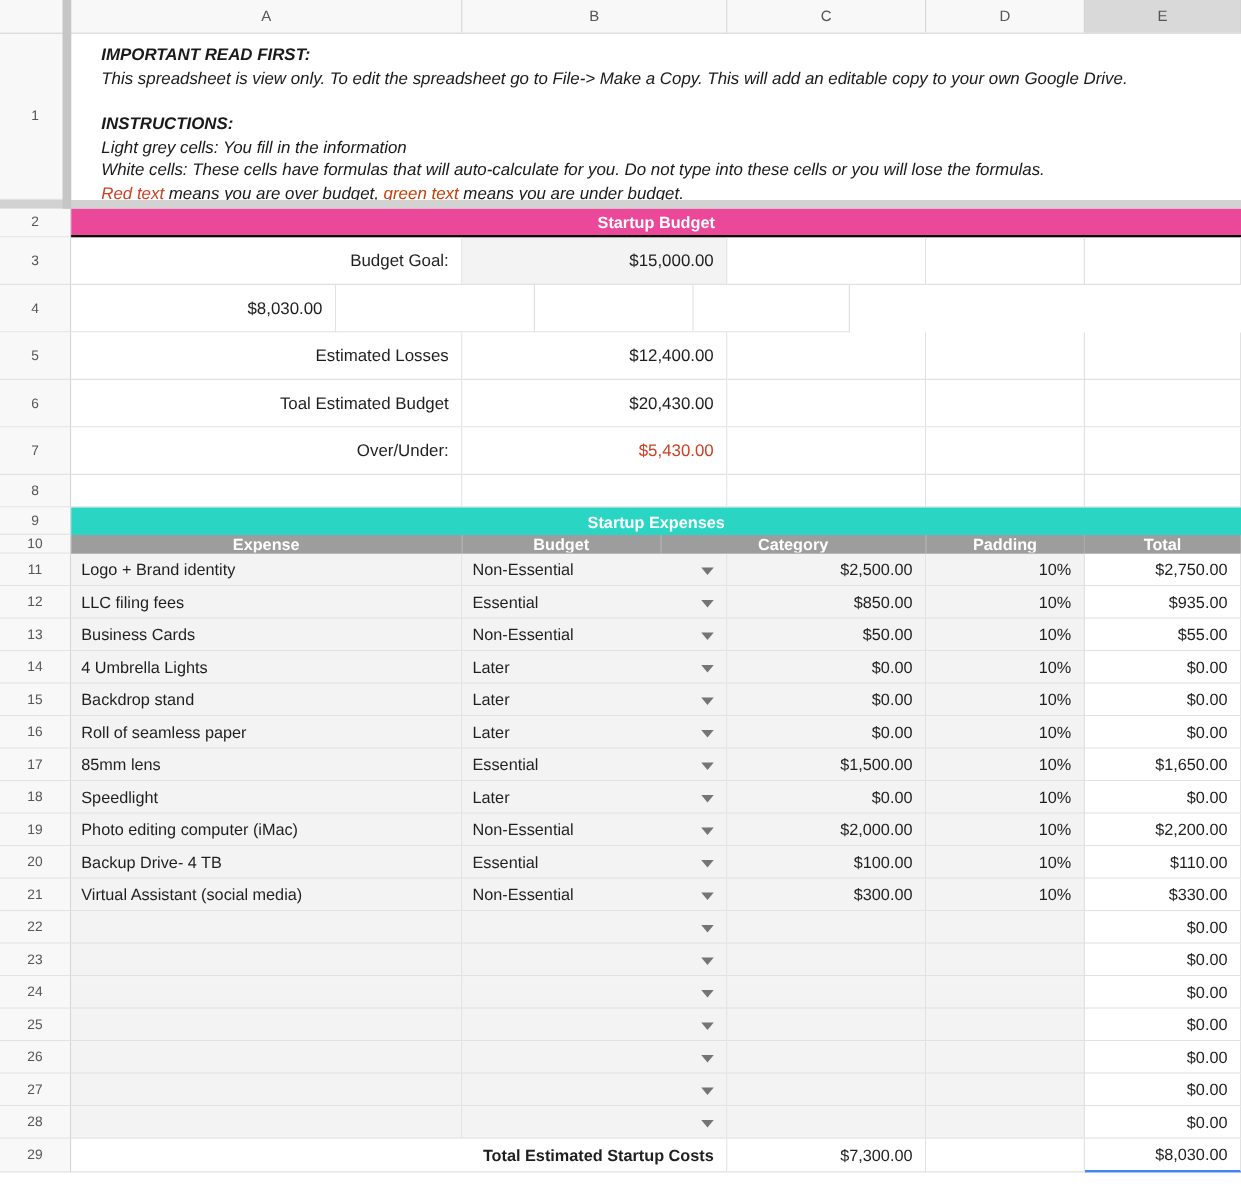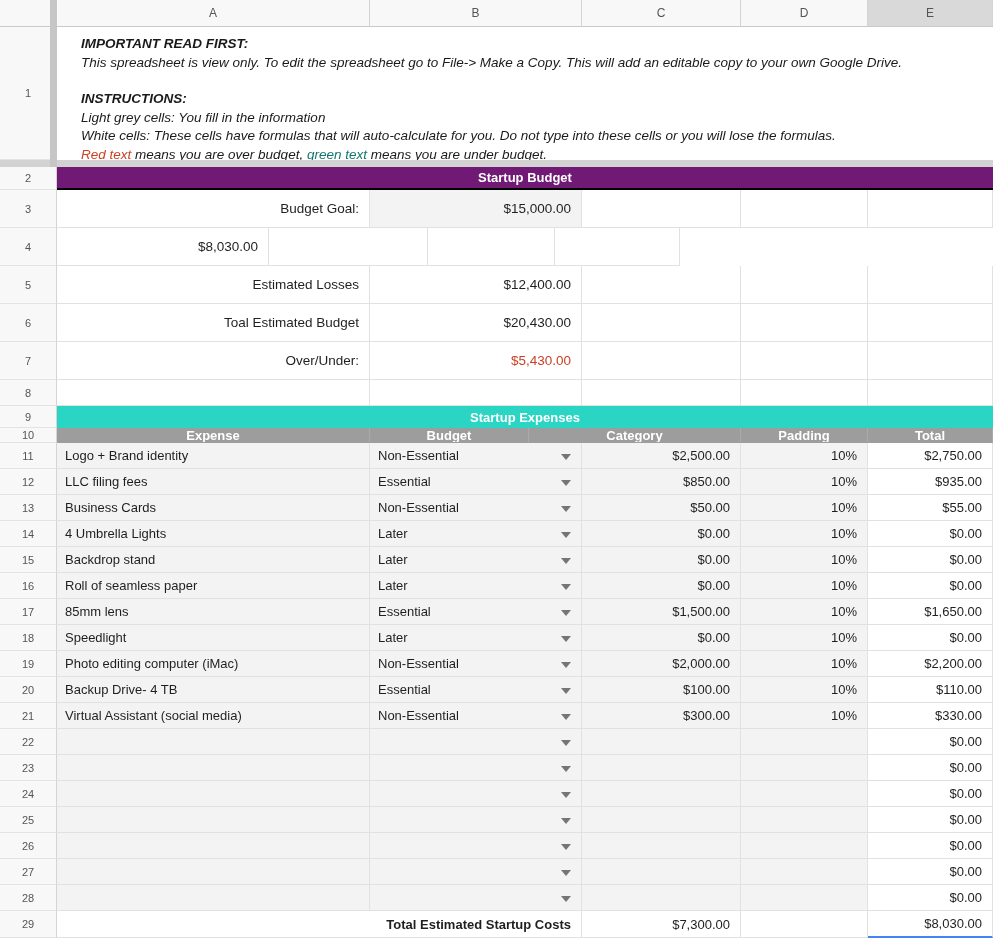--- a/index.html
+++ b/index.html
@@ -98,31 +98,31 @@
   <div class="r row-instr">
     <div class="rh">1</div>
     <div class="c instr-cell">
       <div class="bold">IMPORTANT READ FIRST:</div>
       <div>This spreadsheet is view only. To edit the spreadsheet go to File-&gt; Make a Copy. This will add an editable copy to your own Google Drive.</div>
       <div class="spacer-line"></div>
       <div class="bold">INSTRUCTIONS:</div>
       <div>Light grey cells: You fill in the information</div>
       <div>White cells: These cells have formulas that will auto-calculate for you. Do not type into these cells or you will lose the formulas.</div>
       <div>
-        <span style="color:#cc4125">Red text</span><span> means you are over budget, </span><span style="color:#0f766e">green text</span><span> means you are under budget.</span>
+        <span style="color:#cc4125">Red text</span><span> means you are over budget, </span><span style="color:#c2410c">green text</span><span> means you are under budget.</span>
       </div>
     </div>
   </div>
 
   <div class="hdivider"></div>
   <div class="vdivider"></div>
 
   <div class="r row-banner-budget">
     <div class="rh">2</div>
-    <div class="c banner" style="background:#701a75">Startup Budget</div>
+    <div class="c banner" style="background:#ec4899">Startup Budget</div>
   </div>
 
   <div class="r budget-row">
     <div class="rh">3</div>
     <div class="c w-a right">Budget Goal:</div>
     <div class="c w-b right grey">$15,000.00</div>
     <div class="c w-c"></div>
     <div class="c w-d"></div>
     <div class="c w-e"></div>
   </div>

